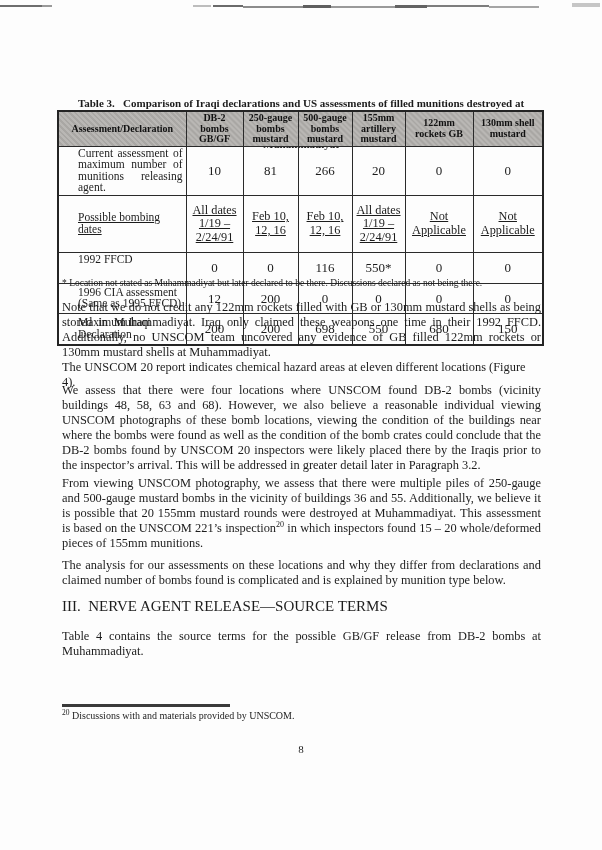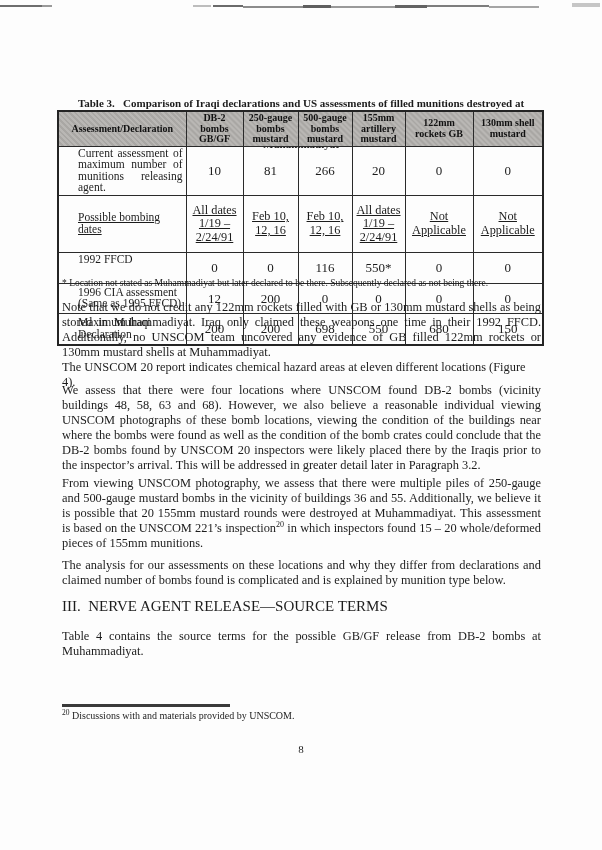--- a/index.html
+++ b/index.html
@@ -178,21 +178,21 @@
           <td class="val">200</td>
           <td class="val">698</td>
           <td class="val">550</td>
           <td class="val">680</td>
           <td class="val">150</td>
         </tr>
       </tbody>
     </table>
   </div>
 
-  <div class="tbl-footnote">*   Location not stated as Muhammadiyat but later declared to be there.  Subsequently declared as not being there.</div>
+  <div class="tbl-footnote">*   Location not stated as Muhammadiyat but later declared to be there.  Discussions declared as not being there.</div>
 
   <p class="para p1">Note that we do not credit any 122mm rockets filled with GB or 130mm mustard shells as being stored in Muhammadiyat.  Iraq only claimed these weapons one time in their 1992 FFCD. Additionally, no UNSCOM team uncovered any evidence of GB filled 122mm rockets or 130mm mustard shells at Muhammadiyat.</p>
   <p class="para p1b">The UNSCOM 20 report indicates chemical hazard areas at eleven different locations (Figure 4).</p>
   <p class="para p2">We assess that there were four locations where UNSCOM found DB-2 bombs (vicinity buildings 48, 58, 63 and 68).  However, we also believe a reasonable individual viewing UNSCOM photographs of these bomb locations, viewing the condition of the buildings near where the bombs were found as well as the condition of the bomb crates could conclude that the DB-2 bombs found by UNSCOM 20 inspectors were likely placed there by the Iraqis prior to the inspector’s arrival.  This will be addressed in greater detail later in Paragraph 3.2.</p>
   <p class="para p3"><span>From viewing UNSCOM photography, we assess that there were multiple piles of 250-gauge and 500-gauge mustard bombs in the vicinity of buildings 36 and 55.  Additionally, we believe it is possible that 20 155mm mustard rounds were destroyed at Muhammadiyat.  This assessment is based on the UNSCOM 221’s inspection</span><sup class="s">20</sup><span> in which inspectors found 15 – 20 whole/deformed pieces of 155mm munitions.</span></p>
   <p class="para p4">The analysis for our assessments on these locations and why they differ from declarations and claimed number of bombs found is complicated and is explained by munition type below.</p>
 
   <h2 class="section-heading">III.  NERVE AGENT RELEASE—SOURCE TERMS</h2>
 
   <p class="para p5">Table 4 contains the source terms for the possible GB/GF release from DB-2 bombs at Muhammadiyat.</p>

